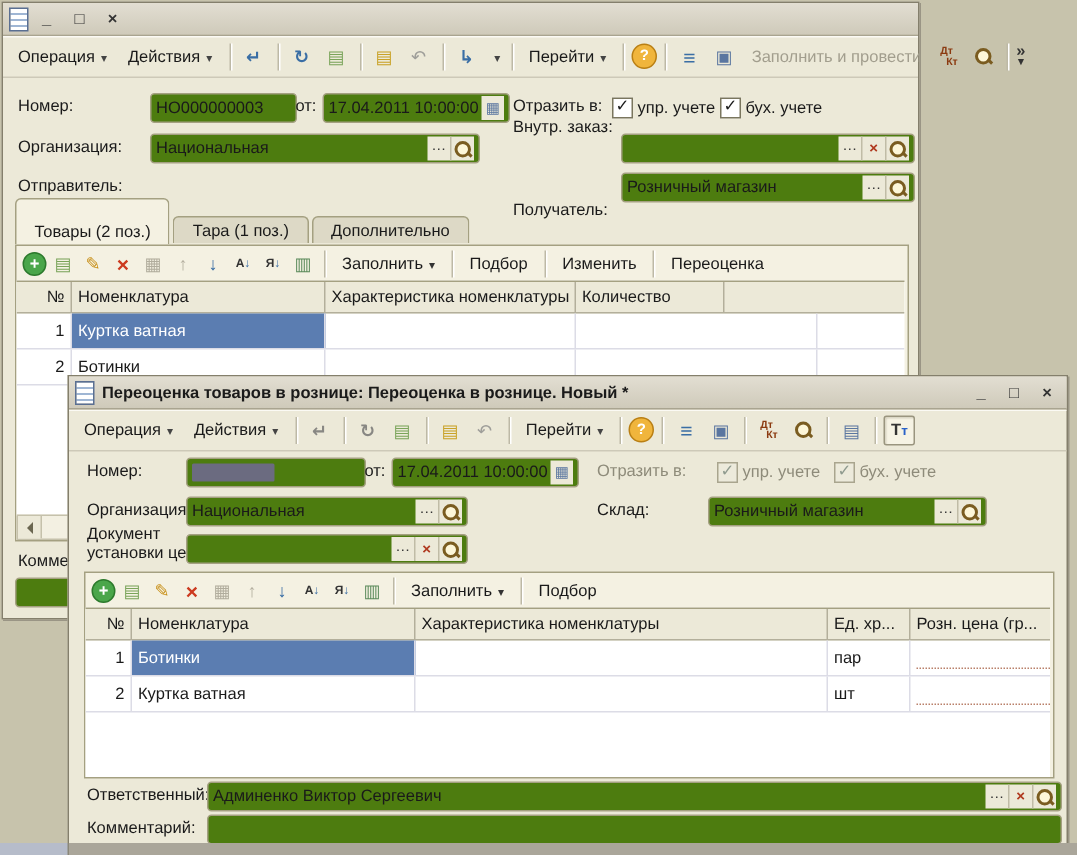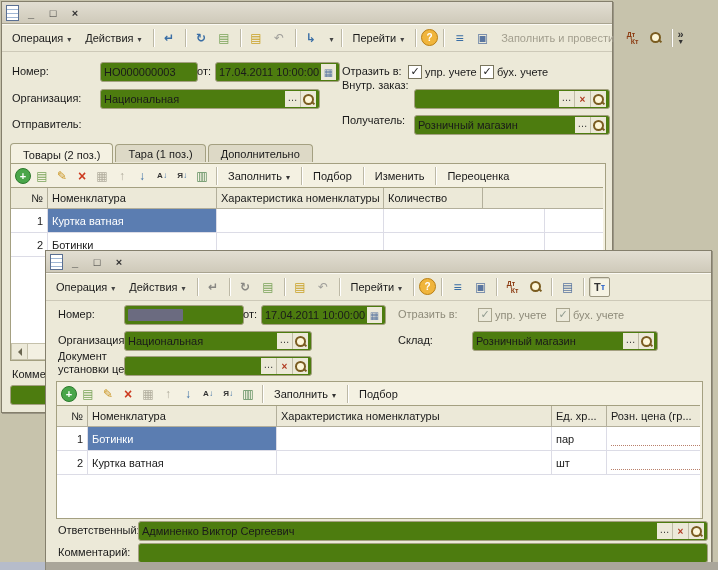--- a/index.html
+++ b/index.html
@@ -87,21 +87,21 @@
   .cb{width:12px;height:12px;background:#fff;border:1px solid #7a765e;display:inline-flex;
     align-items:center;justify-content:center;font-size:11px;font-weight:bold;}
   .cb.checked::after{content:"✓";position:relative;top:-1px;}
   .cb.off{background:#eceadb;border-color:#a9a58e;color:#8e9a8e;}
   
   .tabs{position:absolute;display:flex;gap:2px;height:21px;align-items:flex-end;}
   .tab{
     padding:3px 12px 2px;border:1px solid #a4a081;border-bottom:none;
     border-radius:4px 4px 0 0;background:#ddd9c6;white-space:nowrap;
   }
-  .tab.active{background:#f4f1e2;position:relative;top:1px;padding-top:5px;font-weight:normal;}
+  .tab.active{background:#f4f1e2;position:relative;top:1px;padding-top:16px;font-weight:normal;}
   
   .panel{position:absolute;border:1px solid #a4a081;background:#f4f1e2;}
   .gridbar{height:23px;display:flex;align-items:center;gap:2px;padding:0 4px;white-space:nowrap;}
   .gic{width:18px;height:17px;display:inline-flex;align-items:center;justify-content:center;
     font-size:12px;flex:0 0 auto;}
   .g-add{width:14px;height:14px;border-radius:50%;background:#4aa64a;border:1px solid #2d7a2d;
     color:#fff;font-weight:bold;font-size:11px;line-height:12px;}
   .g-add::before{content:"+";}
   .g-pencil::before{content:"✎";color:#c89018;}
   .g-del::before{content:"×";color:#cc3a1f;font-weight:bold;font-size:14px;}
@@ -208,21 +208,21 @@
   <div class="fld" style="left:412px;top:87px;width:188px">
     <span class="val"></span>
     <span class="fbtn first dots"></span>
     <span class="fbtn clr"></span>
     <span class="fbtn">
         <span class="mag"></span>
       </span>
   </div>
 
   <span class="flabel" style="left:10px;top:112px">Отправитель:</span>
-  <span class="flabel" style="left:340px;top:108px">Получатель:</span>
+  <span class="flabel" style="left:340px;top:128px">Получатель:</span>
   <div class="fld" style="left:412px;top:113px;width:188px">
     <span class="val">Розничный магазин</span>
     <span class="fbtn first dots"></span>
     <span class="fbtn">
         <span class="mag"></span>
       </span>
   </div>
 
   <div class="tabs" style="left:8px;top:139px">
     <span class="tab active">Товары (2 поз.)</span>
@@ -282,20 +282,21 @@
 
   <span class="flabel" style="left:10px;top:362px">Комментарий:</span>
   <div class="fld" style="left:8px;top:383px;width:594px">
       <span class="val"></span>
     </div>
 </div>
 
 <div class="window" style="left:45px;top:250px;width:665px;height:312px;">
   <div class="titlebar">
     <span class="doc-ic"></span>
+    <span class="title">Переоценка товаров в рознице: Переоценка в рознице. Новый *</span>
     <span class="wbtns">
       <span class="wbtn">_</span>
       <span class="wbtn">□</span>
       <span class="wbtn">×</span>
     </span>
   </div>
   <div class="toolbar">
     <span class="tbtn menu">Операция</span>
     <span class="tbtn menu">Действия</span>
     <span class="sep"></span>

